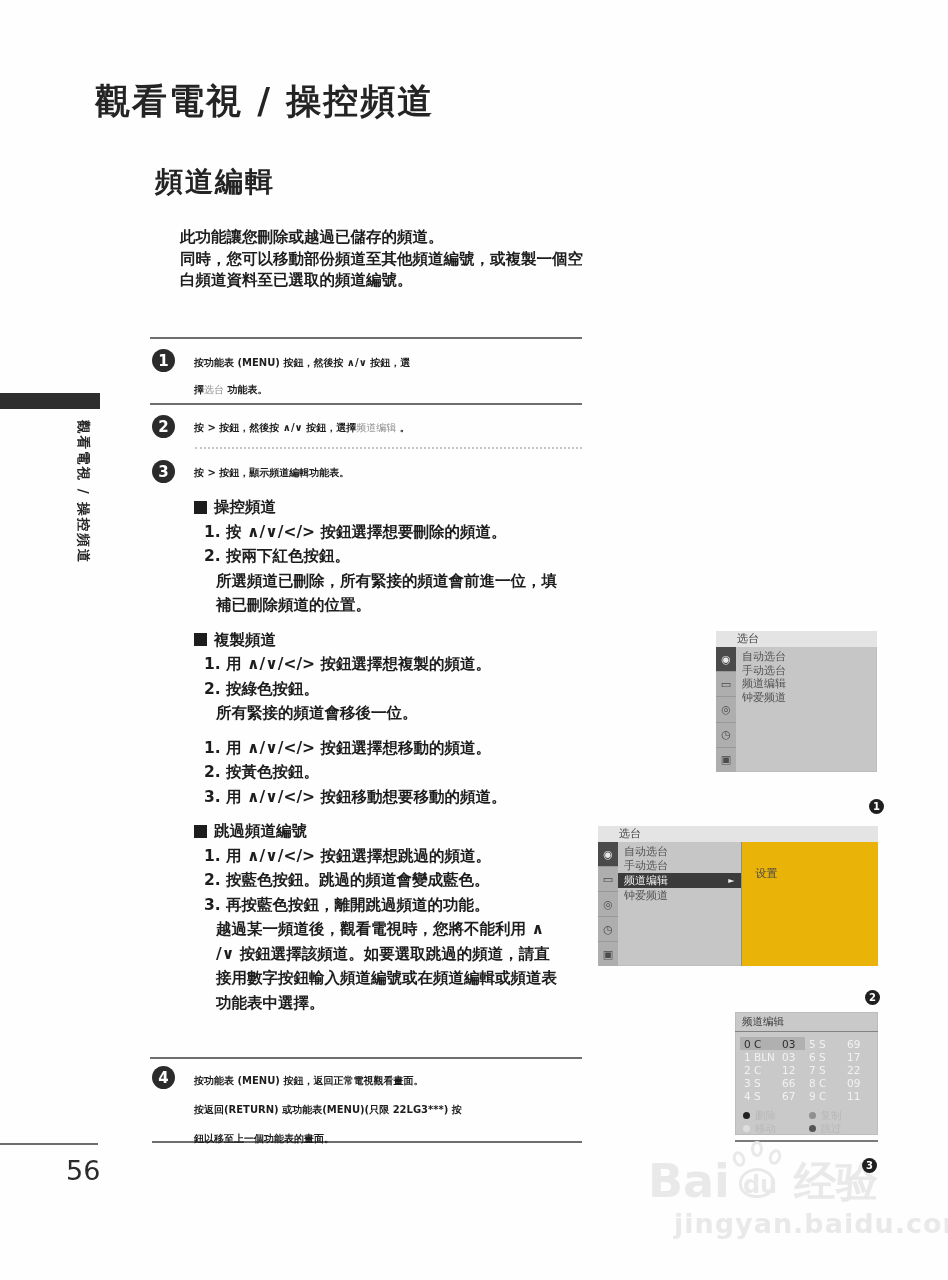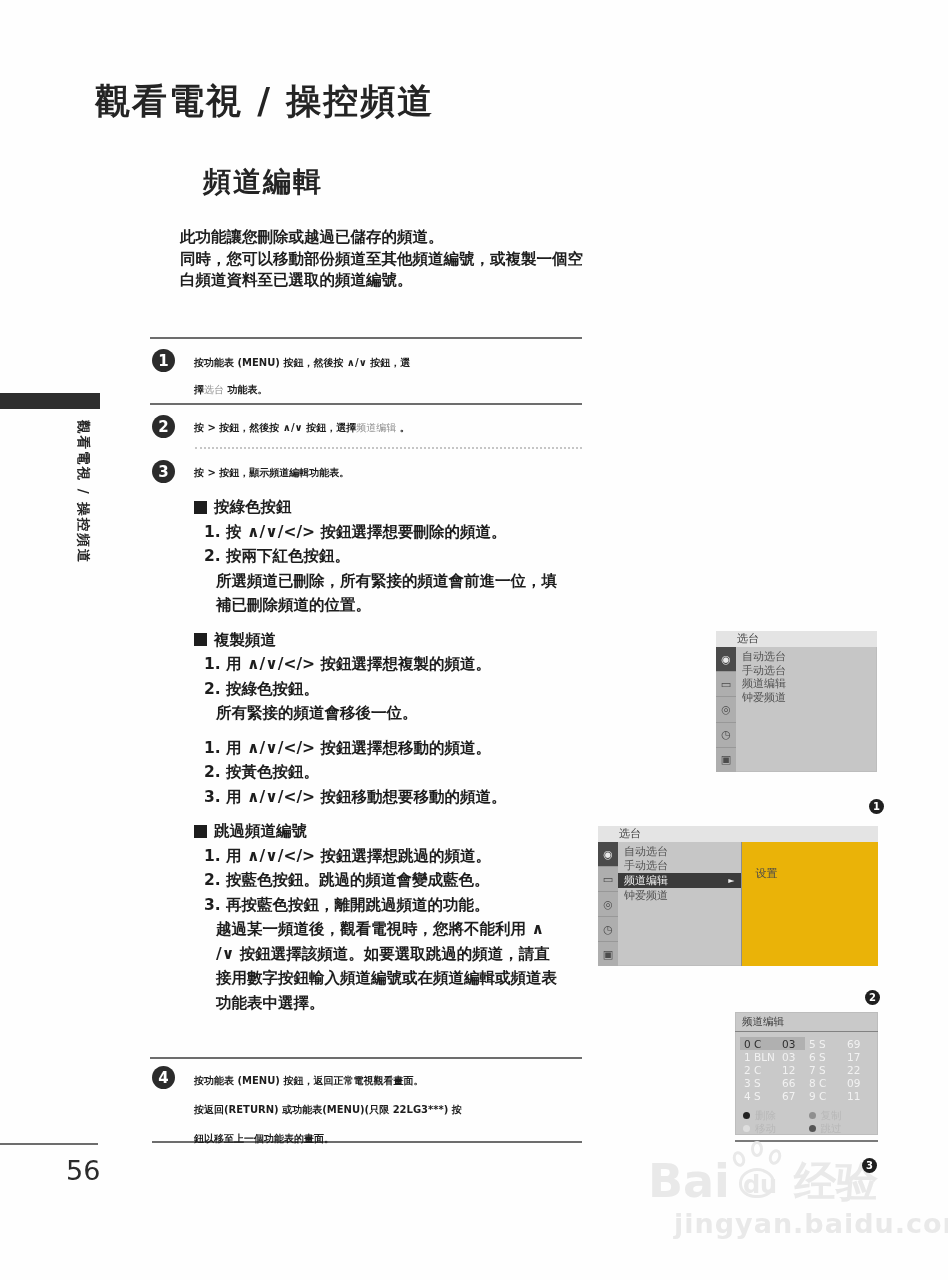--- a/index.html
+++ b/index.html
@@ -12,21 +12,21 @@
   
   .black-tab { position:absolute; left:0; top:393px; width:100px; height:16px; background:#2e2e2e; }
   .vlabel { position:absolute; left:92px; top:418px; width:0; height:0; }
   .vlabel span { display:inline-block; white-space:nowrap; transform:rotate(90deg);
     transform-origin:0 0; font-size:13.5px; font-weight:bold; letter-spacing:2px; color:#242424; }
   .footer-line { position:absolute; left:0; top:1143px; width:98px; height:2px; background:#6d6d6d; }
   .page-num { position:absolute; left:66px; top:1155px; font-size:27px; color:#2b2b2b; }
 
   
   .main-title { position:absolute; left:95px; top:78px; font-size:35px; font-weight:bold; letter-spacing:2px; color:#242424; }
-  .section-title { position:absolute; left:155px; top:163px; font-size:28px; font-weight:bold; letter-spacing:2px; color:#242424;margin-left:48px; }
+  .section-title { position:absolute; left:155px; top:163px; font-size:28px; font-weight:bold; letter-spacing:2px; color:#242424; }
   .intro { position:absolute; left:152px; top:227px; font-size:15.5px; font-weight:bold; line-height:21.5px; color:#1e1e1e;margin-left:28px; }
 
   
   .hr { position:absolute; left:150px; width:432px; height:1.5px; background:#6d6d6d; }
   .dotted { position:absolute; left:195px; top:447px; width:387px; border-top:2px dotted #c6c6c6; }
 
   
   .step-circle { position:absolute; width:23px; height:23px; border-radius:50%; background:#2b2b2b;
     color:#fff; font-size:15px; font-weight:bold; display:flex; align-items:center; justify-content:center; }
   .step-text { position:absolute; font-size:10px; font-weight:bold; line-height:27px; color:#1d1d1d; }
@@ -136,21 +136,21 @@
     <span>按 &gt; 按鈕，然後按 ∧/∨  按鈕，選擇</span><span class="menu-word">频道编辑</span><span> 。</span>
   </div>
 
   <div class="step-circle" style="left:152px;top:460px">3</div>
   <div class="step-text" style="left:194px;top:459px">按 &gt; 按鈕，顯示頻道編輯功能表。</div>
 
   <div class="subsections">
     <div class="sec">
       <div class="sec-heading">
           <span class="sq"></span>
-          <span>按綠色按鈕</span>
+          <span>操控頻道</span>
         </div>
       <div class="it">1. 按 ∧/∨/&lt;/&gt;  按鈕選擇想要刪除的頻道。</div>
       <div class="it">2. 按兩下紅色按鈕。</div>
       <div class="nt">所選頻道已刪除，所有緊接的頻道會前進一位，填</div>
       <div class="nt">補已刪除頻道的位置。</div>
     </div>
     <div class="sec">
       <div class="sec-heading">
           <span class="sq"></span>
           <span>複製頻道</span>

